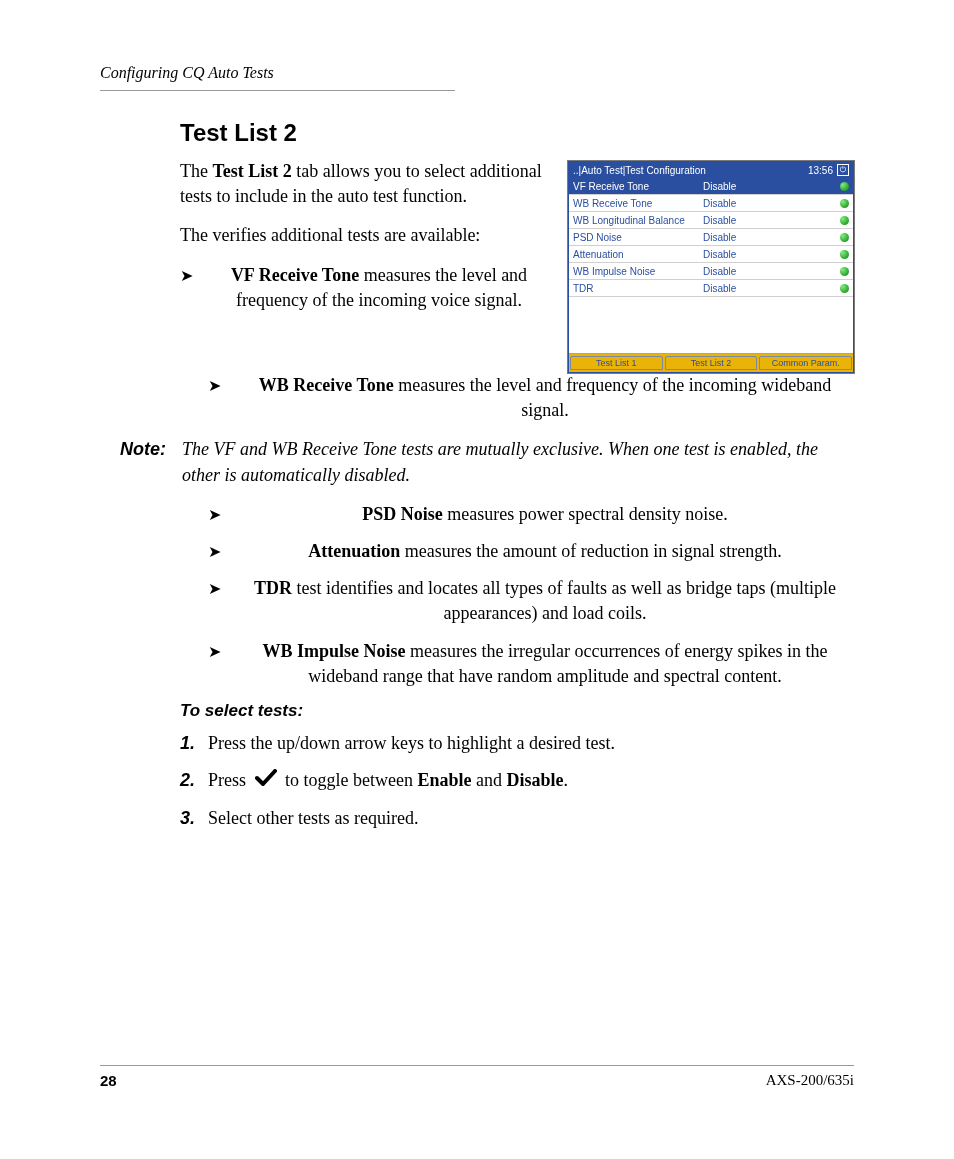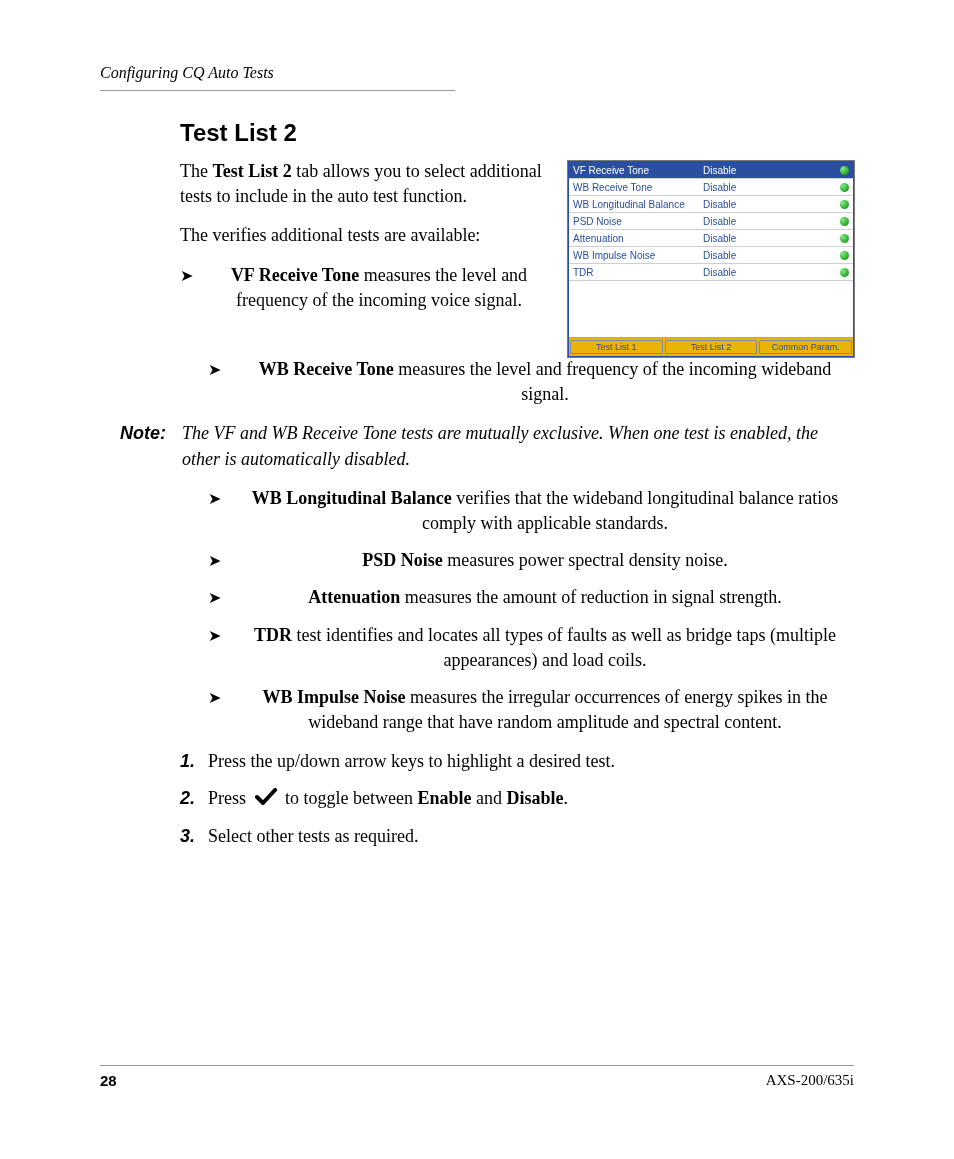--- a/index.html
+++ b/index.html
@@ -211,20 +211,27 @@
       </p>
       <p>The verifies additional tests are available:</p>
       <ul class="arrowlist">
         <li>
           <span class="bold">VF Receive Tone</span><span> measures the level and frequency of the incoming voice signal.</span>
         </li>
       </ul>
     </div>
     <div class="figure-col">
       <div class="screencap">
+        <div class="sc-title">
+          <span>..|Auto Test|Test Configuration</span>
+          <span class="right">
+            <span class="sc-time">13:56</span>
+            <span class="sc-power">⏻</span>
+          </span>
+        </div>
         <div id="sc-rows">
             <div class="sc-row selected">
               <span class="sc-cell-name">VF Receive Tone</span>
               <span class="sc-cell-val">Disable</span>
               <span class="sc-dot"></span>
             </div>
             <div class="sc-row">
               <span class="sc-cell-name">WB Receive Tone</span>
               <span class="sc-cell-val">Disable</span>
               <span class="sc-dot"></span>
@@ -272,27 +279,27 @@
   </ul>
 </div>
 
 <div class="note-row">
   <div class="note-label">Note:</div>
   <div class="note-text">The VF and WB Receive Tone tests are mutually exclusive. When one test is enabled, the other is automatically disabled.</div>
 </div>
 
 <div class="content">
   <ul class="arrowlist" id="bullets-bottom" style="margin-left:28px;">
-      <li><span class="bold">WB Longitudinal Balance</span><span> verifies that the wideband longitudinal balance ratios comply with applicable standards.</span></li>
       <li><span class="bold">PSD Noise</span><span> measures power spectral density noise.</span></li>
       <li><span class="bold">Attenuation</span><span> measures the amount of reduction in signal strength.</span></li>
       <li><span class="bold">TDR</span><span> test identifies and locates all types of faults as well as bridge taps (multiple appearances) and load coils.</span></li>
       <li><span class="bold">WB Impulse Noise</span><span> measures the irregular occurrences of energy spikes in the wideband range that have random amplitude and spectral content.</span></li>
     </ul>
 
+  <div class="subhead">To select tests:</div>
 
   <ol class="numlist">
     <li>
       <span class="num">1.</span>
       <span>Press the up/down arrow keys to highlight a desired test.</span>
     </li>
     <li>
       <span class="num">2.</span>
       <span>
         <span>Press </span><span class="checkmark"><svg width="22" height="18" viewBox="0 0 22 18">

